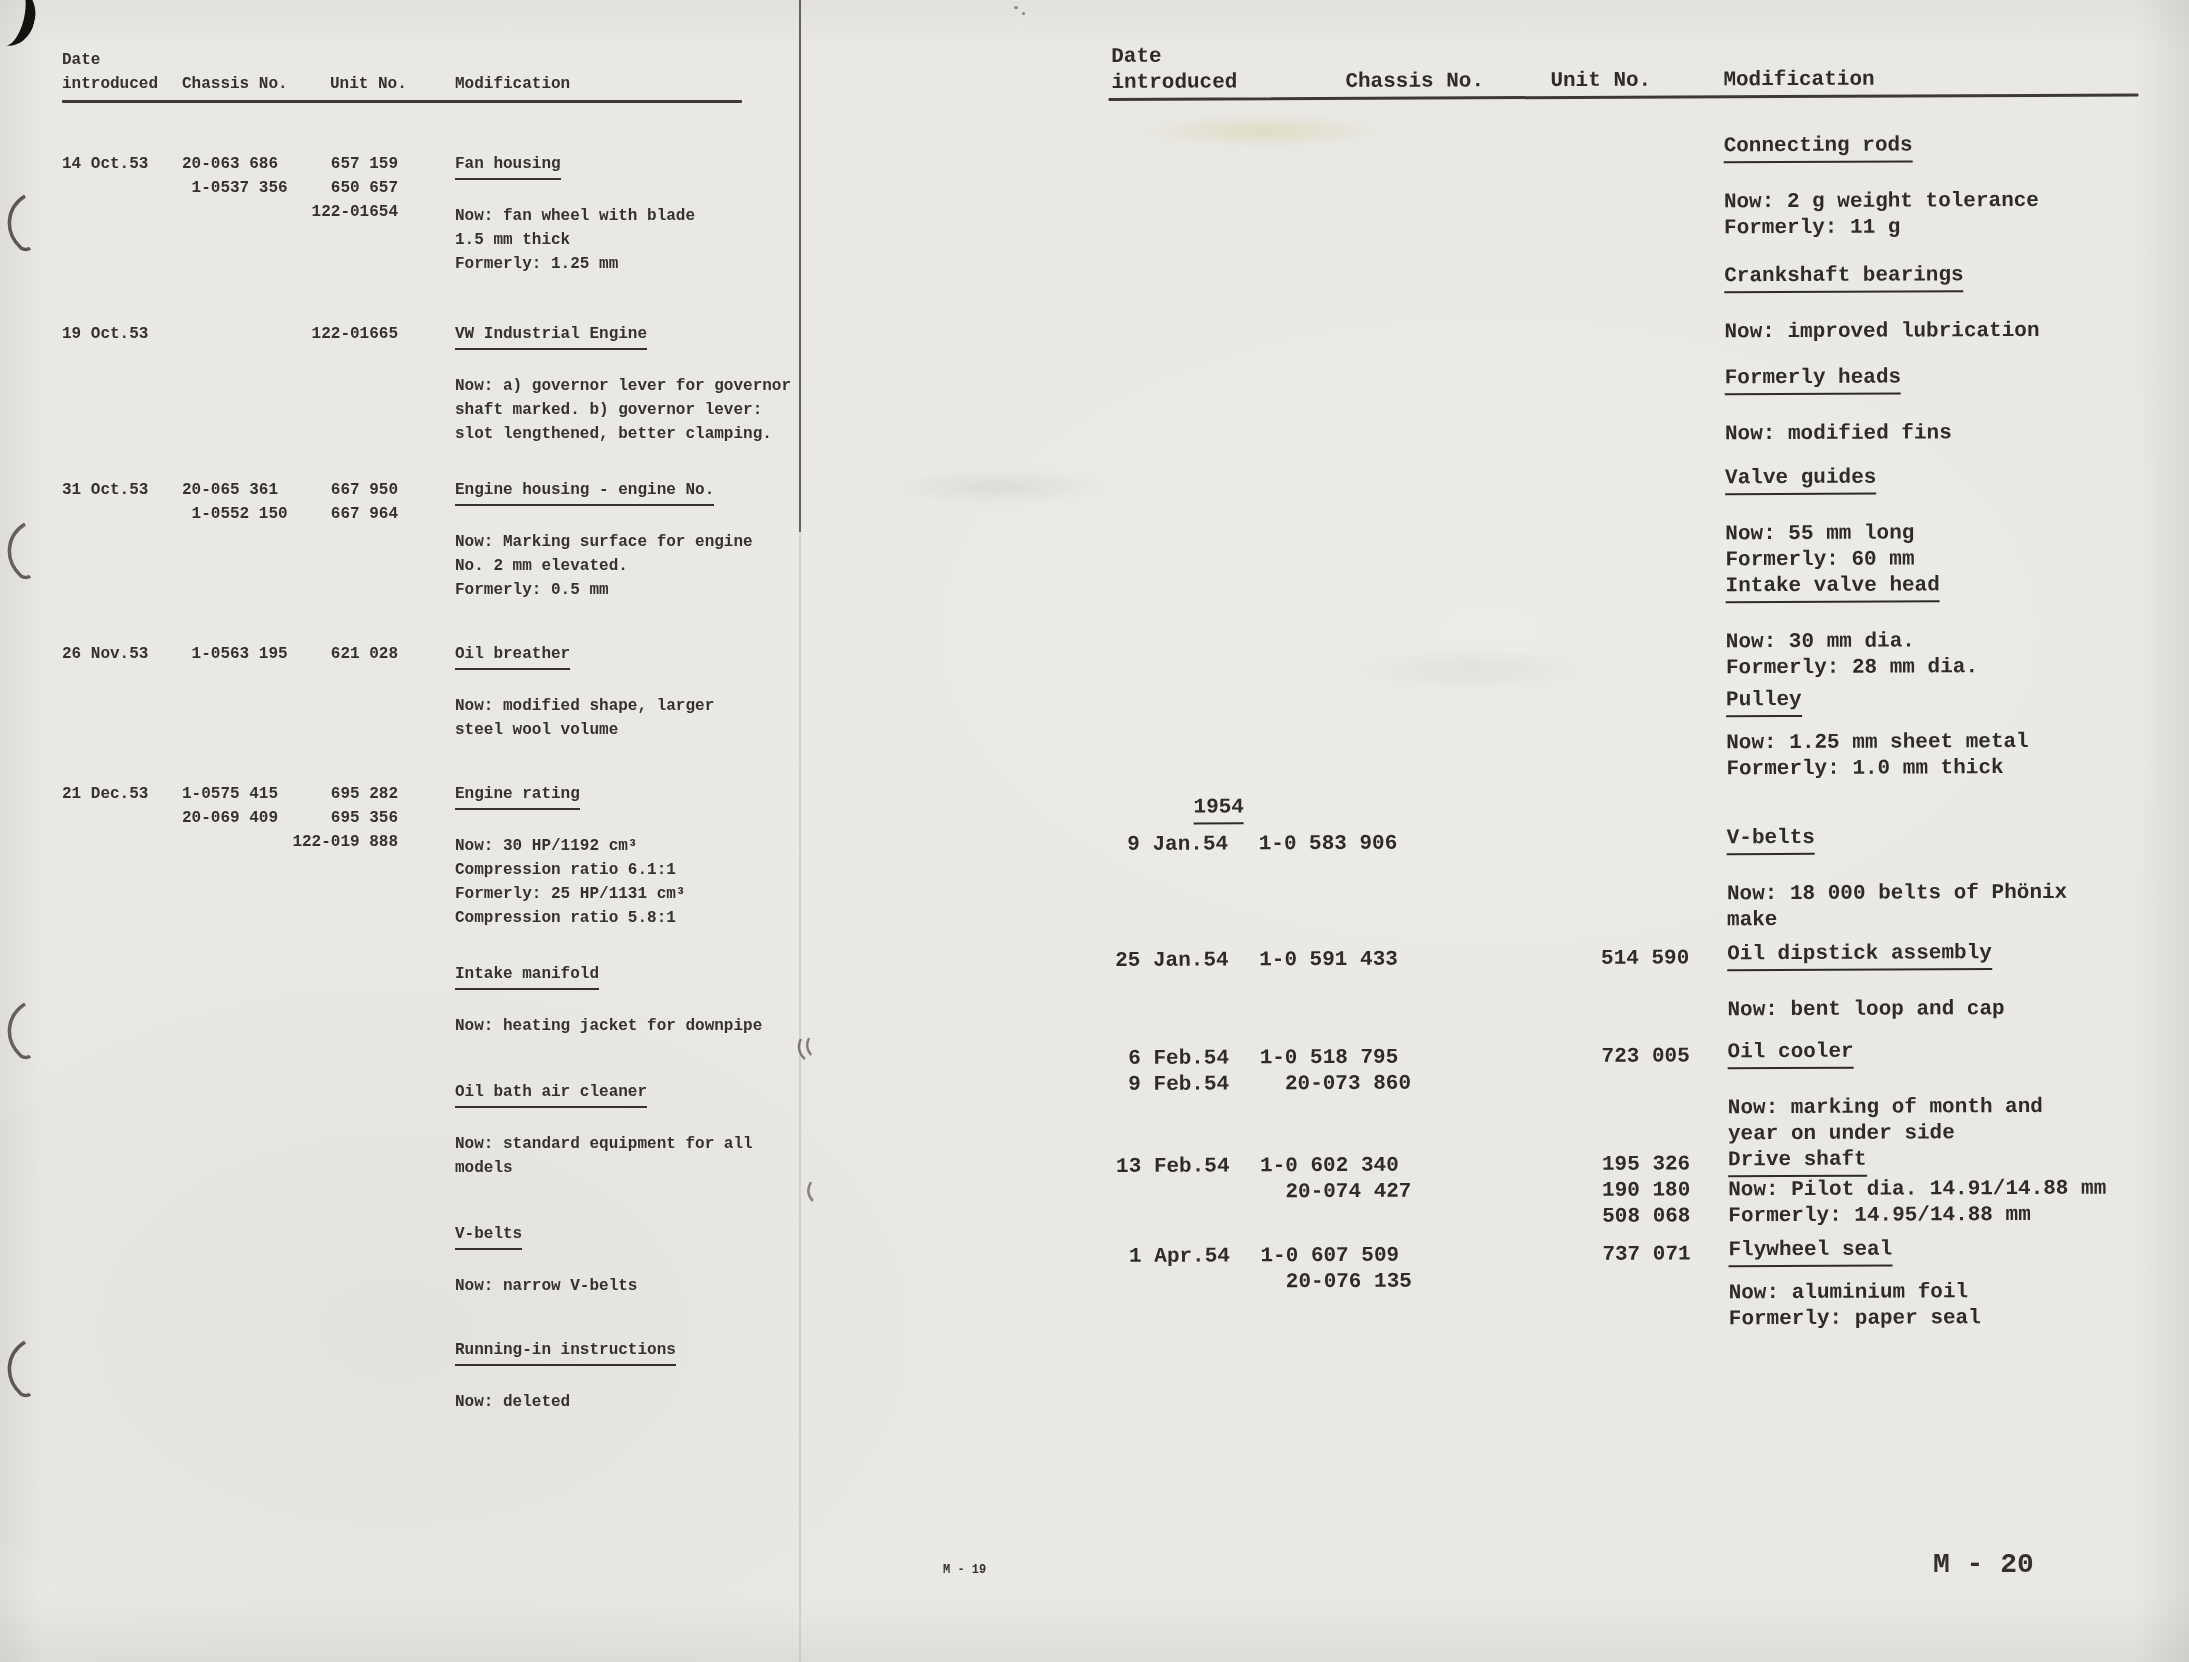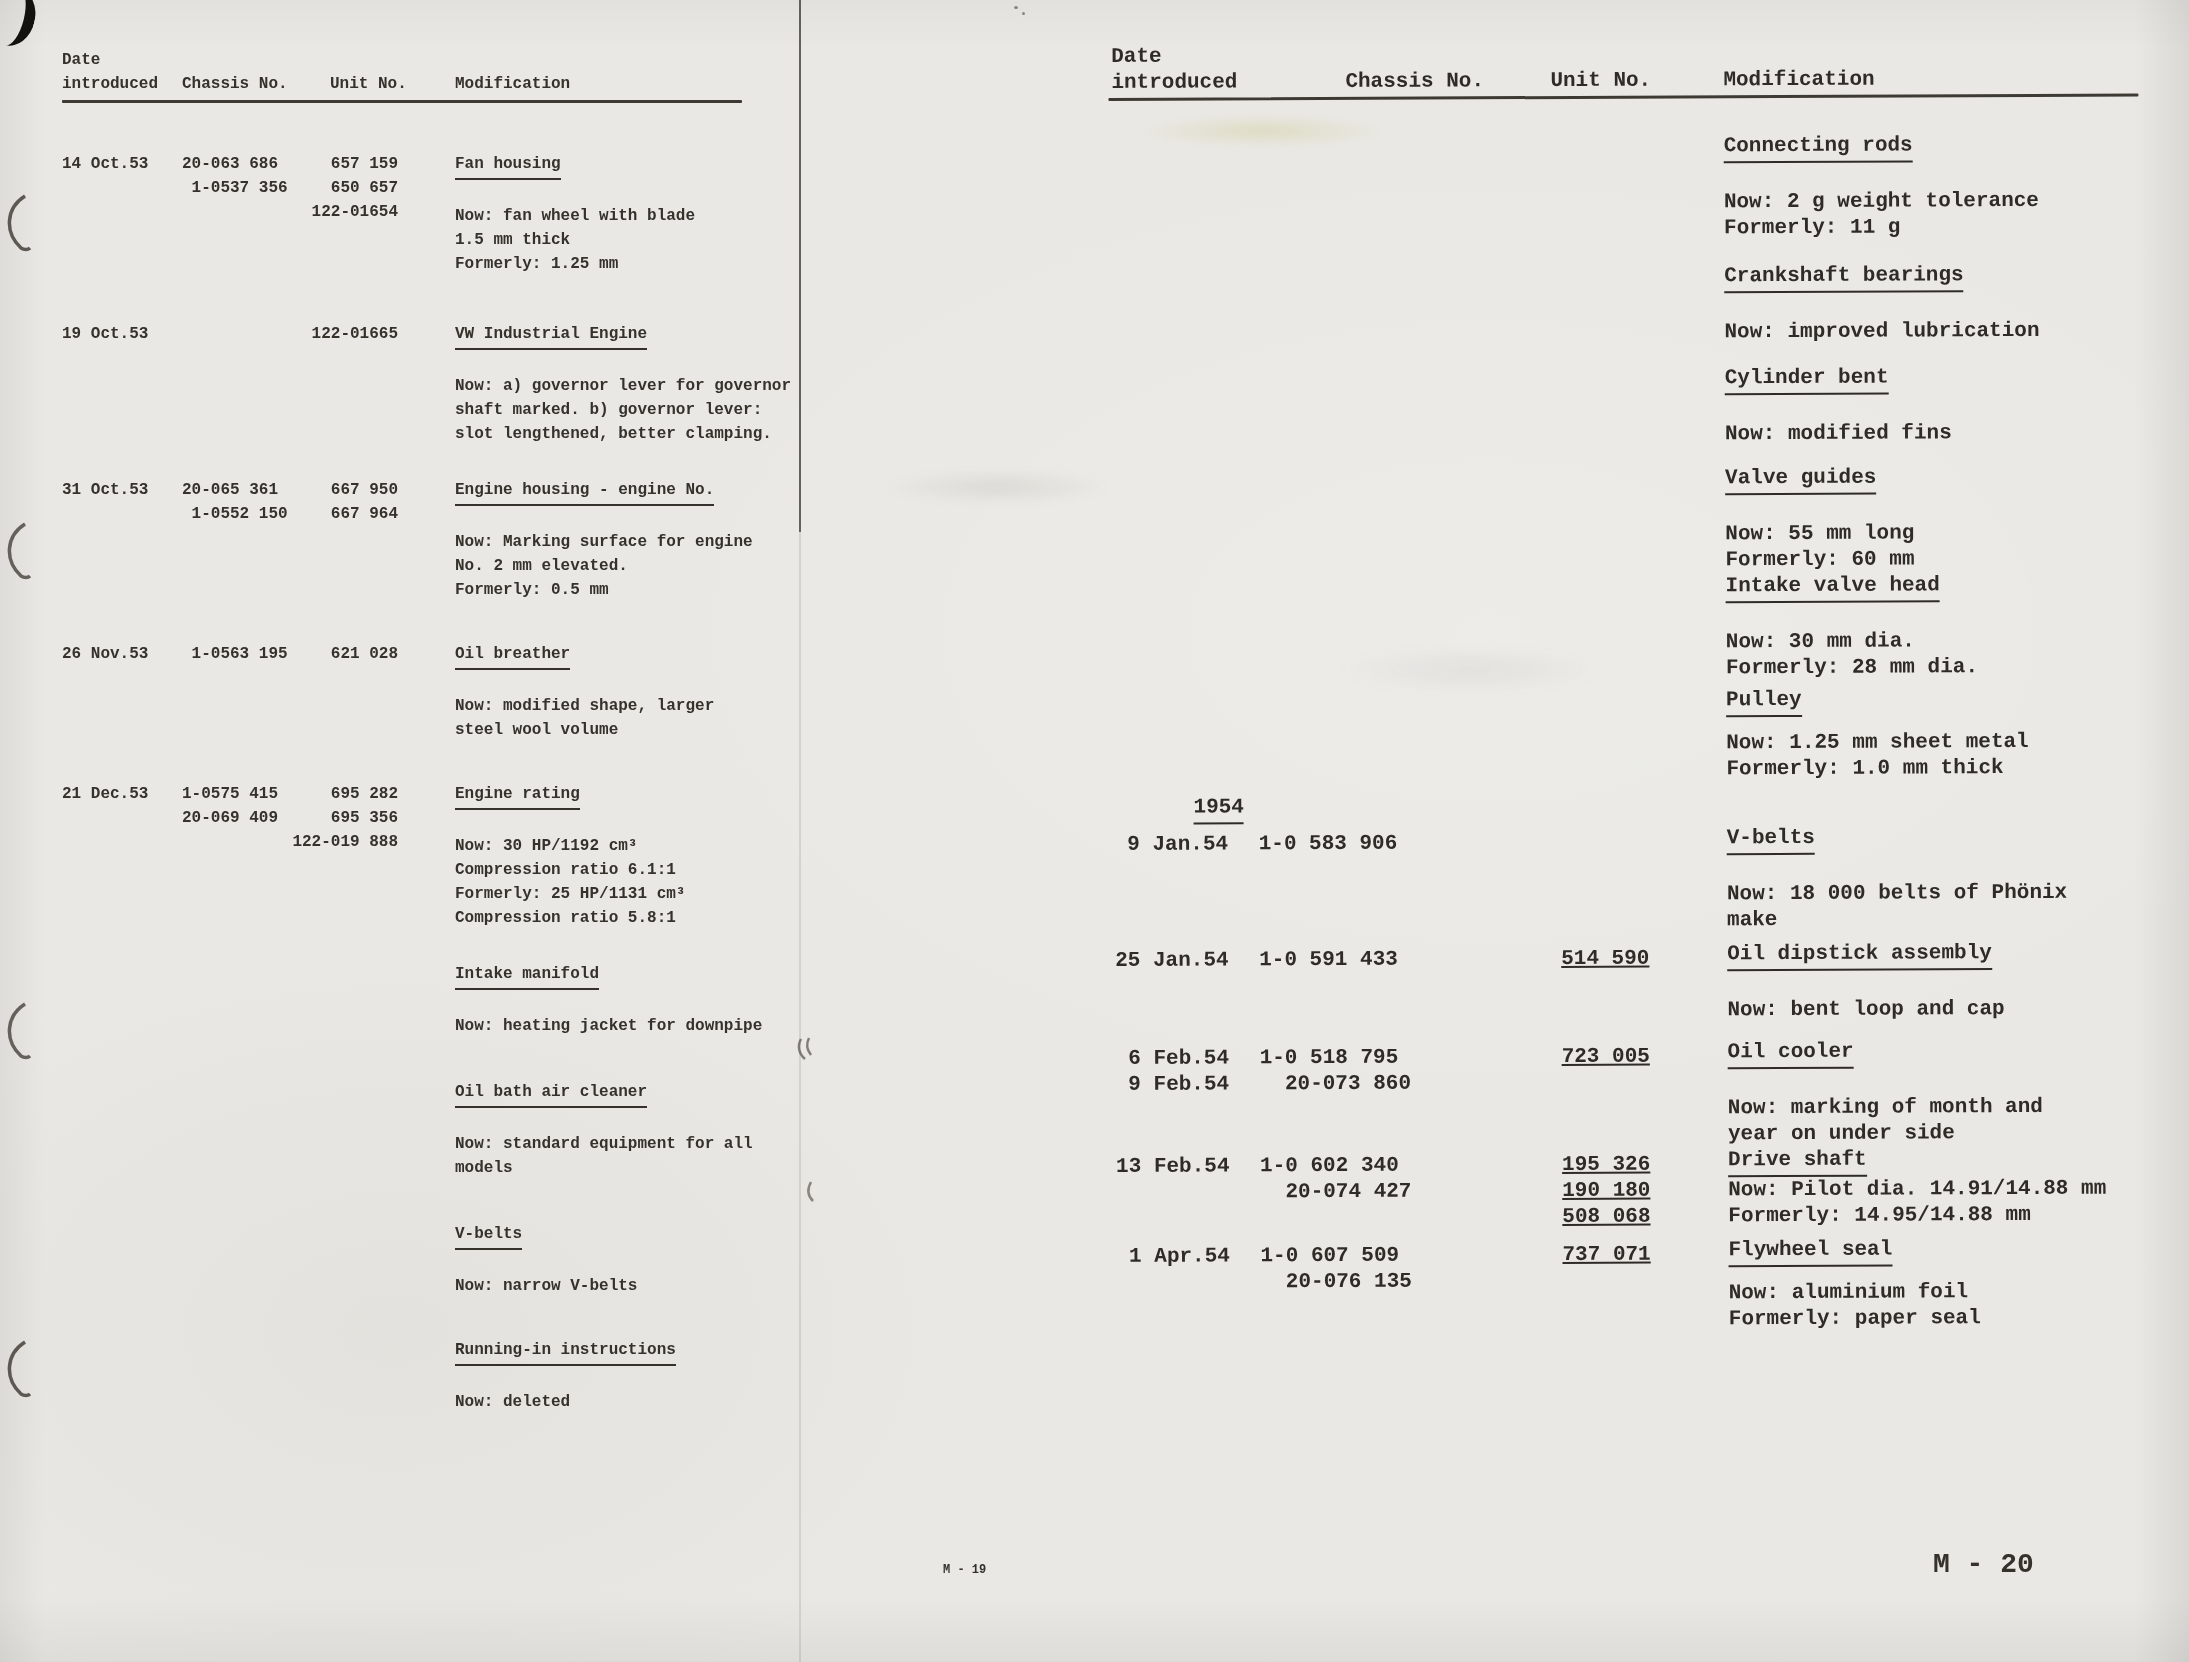--- a/index.html
+++ b/index.html
@@ -26,21 +26,21 @@
   .pr .c{line-height:26px;}
   .entry{position:absolute;left:0;width:100%;height:0;}
   
   .l-date{left:0;}
   .l-ch{left:120px;}
   .l-un{left:224px;width:112px;text-align:right;}
   .l-mod{left:393px;}
   
   .r-date{left:16px;}
   .r-ch{left:160px;}
-  .r-un{left:462px;width:118px;text-align:left;text-decoration:underline;}
+  .r-un{left:487px;width:118px;text-align:center;}
   .r-mod{left:628px;}
   .t{border-bottom:2.5px solid currentColor;padding-bottom:2px;display:inline-block;}
   .pl .g2 .body{margin-top:24px;}
   .pr .g2 .body{margin-top:26px;}
   .pr .g1 .body{margin-top:13px;}
   .pr .g0 .body{margin-top:0;}
   .rule{position:absolute;background:#3d3a34;height:3px;border-radius:1px;}
   .footer{position:absolute;font-weight:700;white-space:pre;}
   
   .fold-line{position:absolute;left:799px;top:0;width:2px;height:532px;background:#4c4842;opacity:.85;}
@@ -176,21 +176,21 @@
   <div class="rule" style="left:13px;top:98px;width:1030px;"></div>
 
   <div class="entry g2" style="top:136px;">
     <div class="c r-mod"><span class="t">Connecting rods</span><div class="body">Now: 2 g weight tolerance
 Formerly: 11 g</div></div>
   </div>
   <div class="entry g2" style="top:266px;">
     <div class="c r-mod"><span class="t">Crankshaft bearings</span><div class="body">Now: improved lubrication</div></div>
   </div>
   <div class="entry g2" style="top:368px;">
-    <div class="c r-mod"><span class="t">Cylinder bent</span><div class="body">Now: modified fins</div></div>
+    <div class="c r-mod"><span class="t">Formerly heads</span><div class="body">Now: modified fins</div></div>
   </div>
   <div class="entry g2" style="top:468px;">
     <div class="c r-mod"><span class="t">Valve guides</span><div class="body">Now: 55 mm long
 Formerly: 60 mm</div></div>
   </div>
   <div class="entry g2" style="top:576px;">
     <div class="c r-mod"><span class="t">Intake valve head</span><div class="body">Now: 30 mm dia.
 Formerly: 28 mm dia.</div></div>
   </div>
   <div class="entry g1" style="top:690px;">

